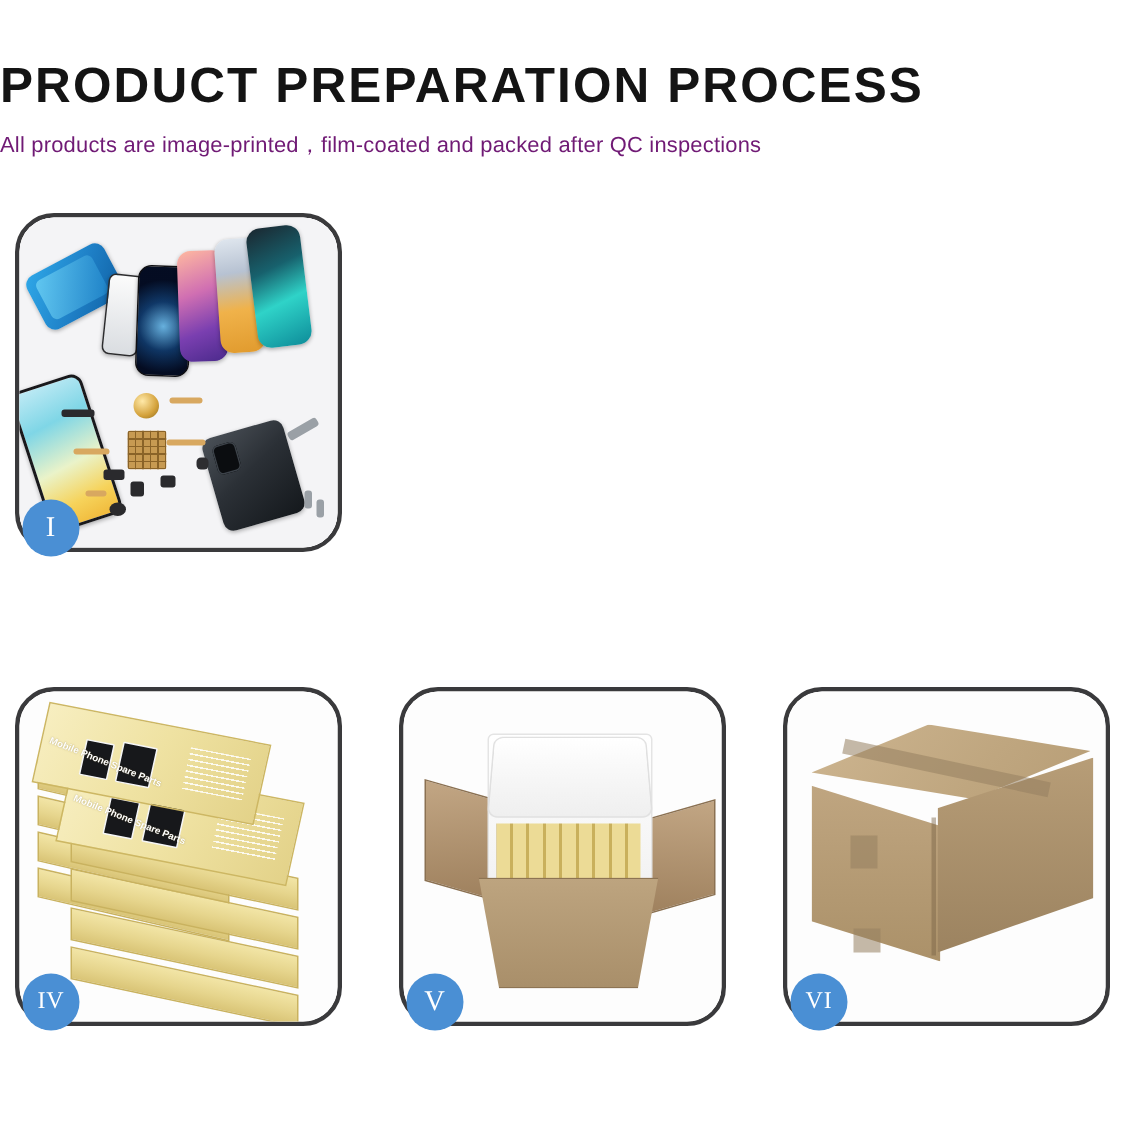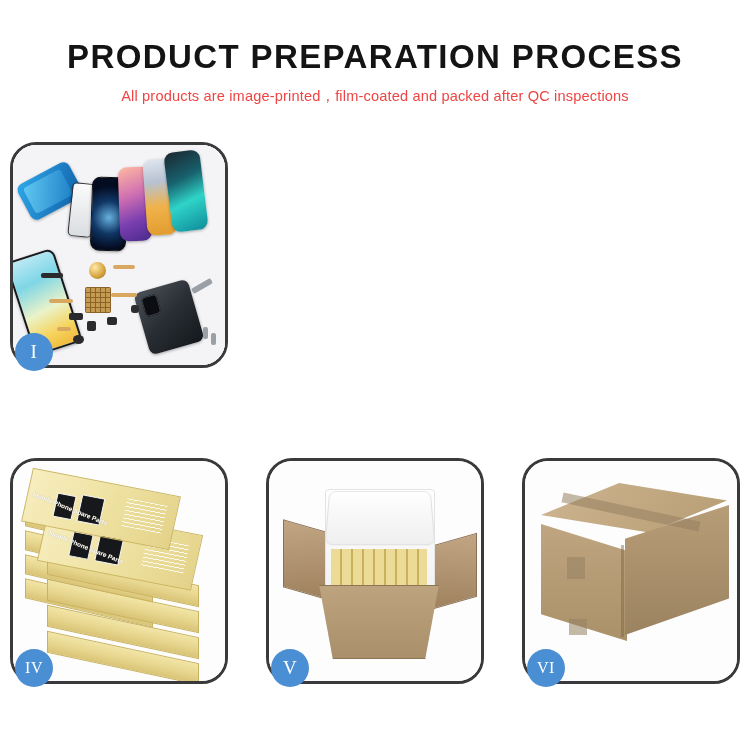--- a/index.html
+++ b/index.html
@@ -14,40 +14,39 @@
     overflow: hidden;
     font-family: "Liberation Sans", sans-serif;
     -webkit-font-smoothing: antialiased;
   }
 
   
   .header {
     position: absolute;
     top: 0; left: 0;
     width: 750px;
-    text-align: center;
   }
   .title {
     margin: 0;
     padding-top: 38px;
     font-family: "Liberation Sans", sans-serif;
     font-size: 33px;
     font-weight: bold;
     letter-spacing: 1.4px;
     color: #141414;
     white-space: nowrap;
   }
   .subtitle {
     margin: 0;
     padding-top: 11px;
     font-family: "Liberation Sans", sans-serif;
     font-size: 14.6px;
     font-weight: normal;
     letter-spacing: 0.15px;
-    color: #ef4444;
+    color: #701a75;
     white-space: nowrap;
   }
 
   
   .grid {
     position: absolute;
     top: 142px;
     left: 10px;
     width: 730px;
     height: 545px;

